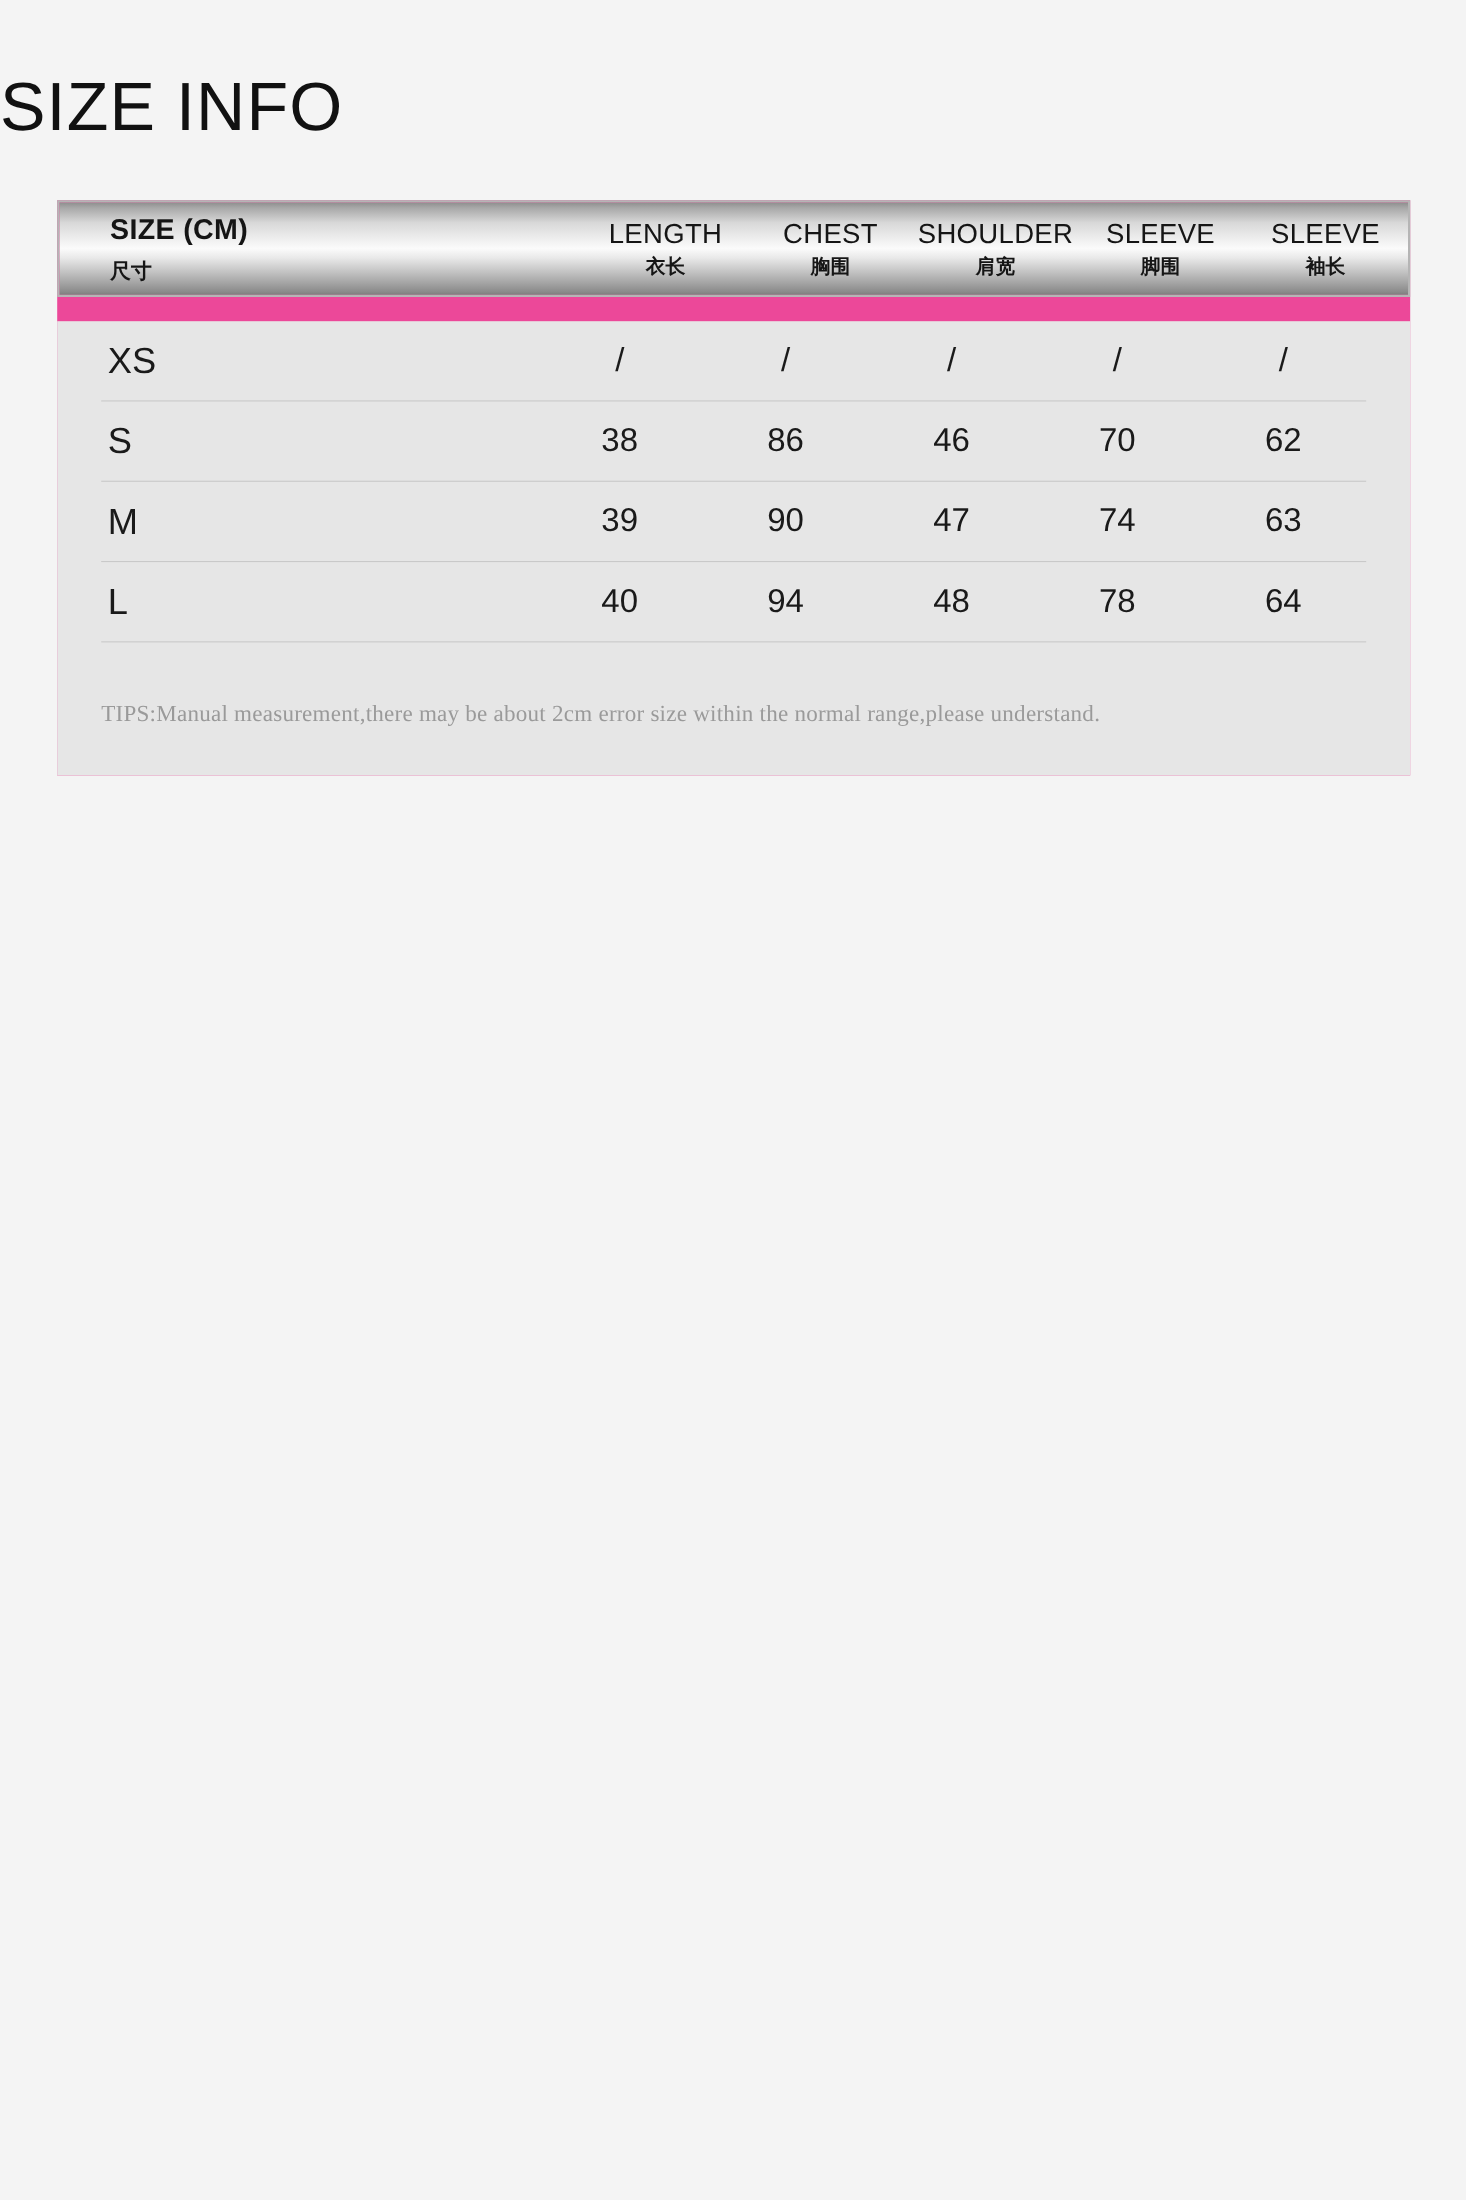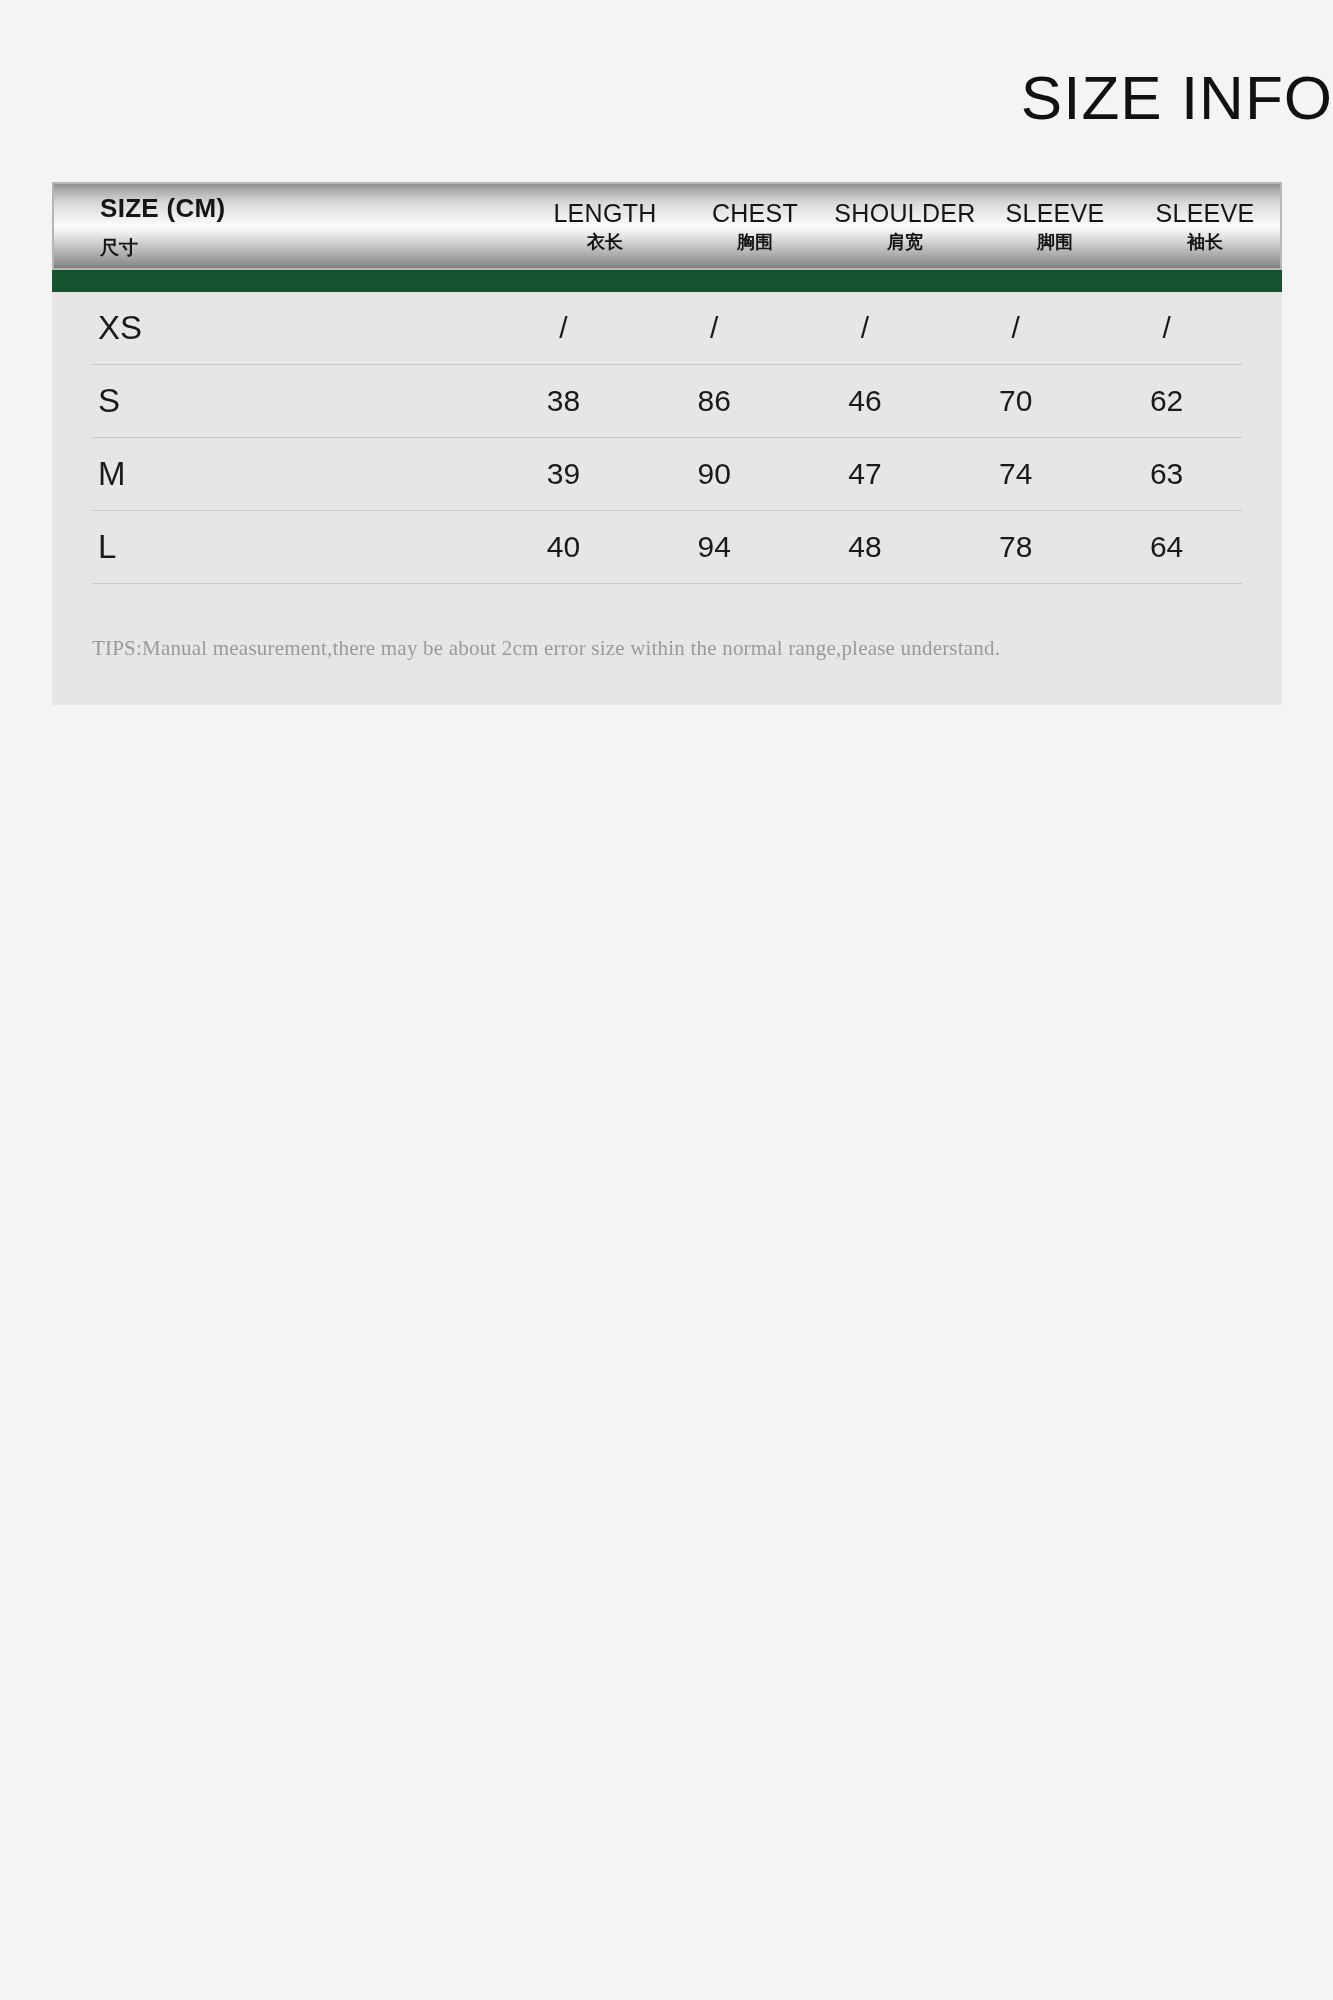--- a/index.html
+++ b/index.html
@@ -18,34 +18,34 @@
     width: 1333px;
     height: 2000px;
     background: #f4f4f4;
     overflow: hidden;
   }
   .title {
     position: absolute;
     top: 62px;
     left: 0;
     width: 1333px;
-    text-align: right;
+    text-align: left;
     font-size: 62px;
     font-weight: 400;
     letter-spacing: 1px;
     color: #111111;
     font-family: "Liberation Sans", sans-serif;
   }
 
   .table-wrap {
     position: absolute;
     left: 52px;
     top: 182px;
     width: 1230px;
-    background: #14532d;
+    background: #ec4899;
     padding-bottom: 0;
   }
 
   
   .header-bar {
     position: relative;
     height: 88px;
     background: linear-gradient(to bottom,
        #8e8e8e 0%,
        #a8a8a8 6%,

